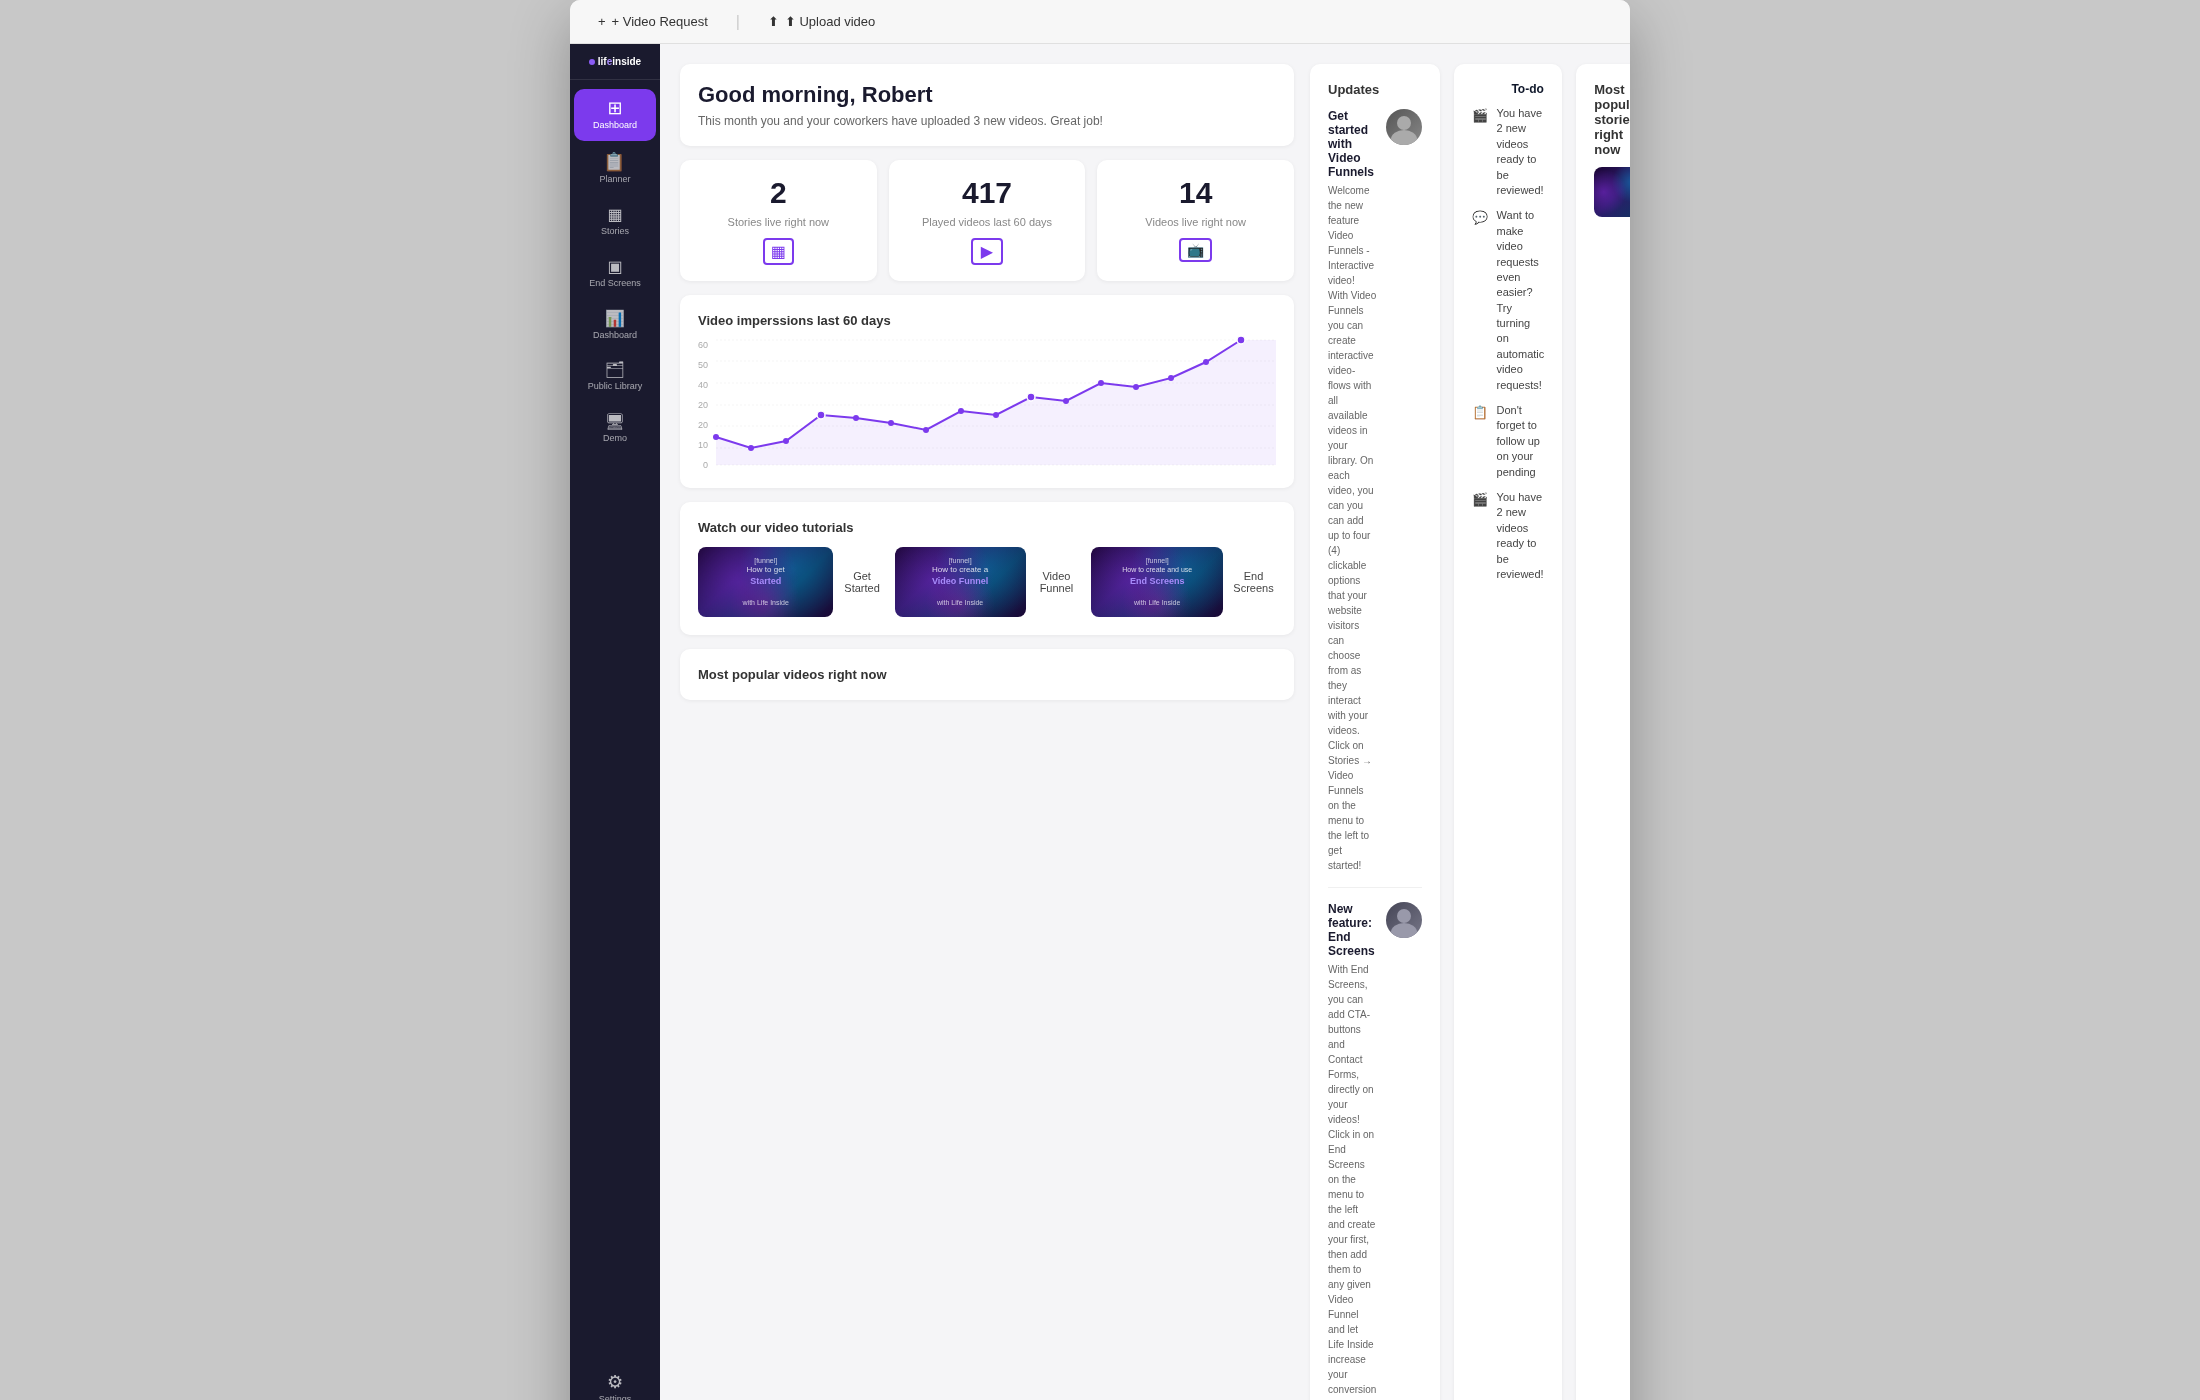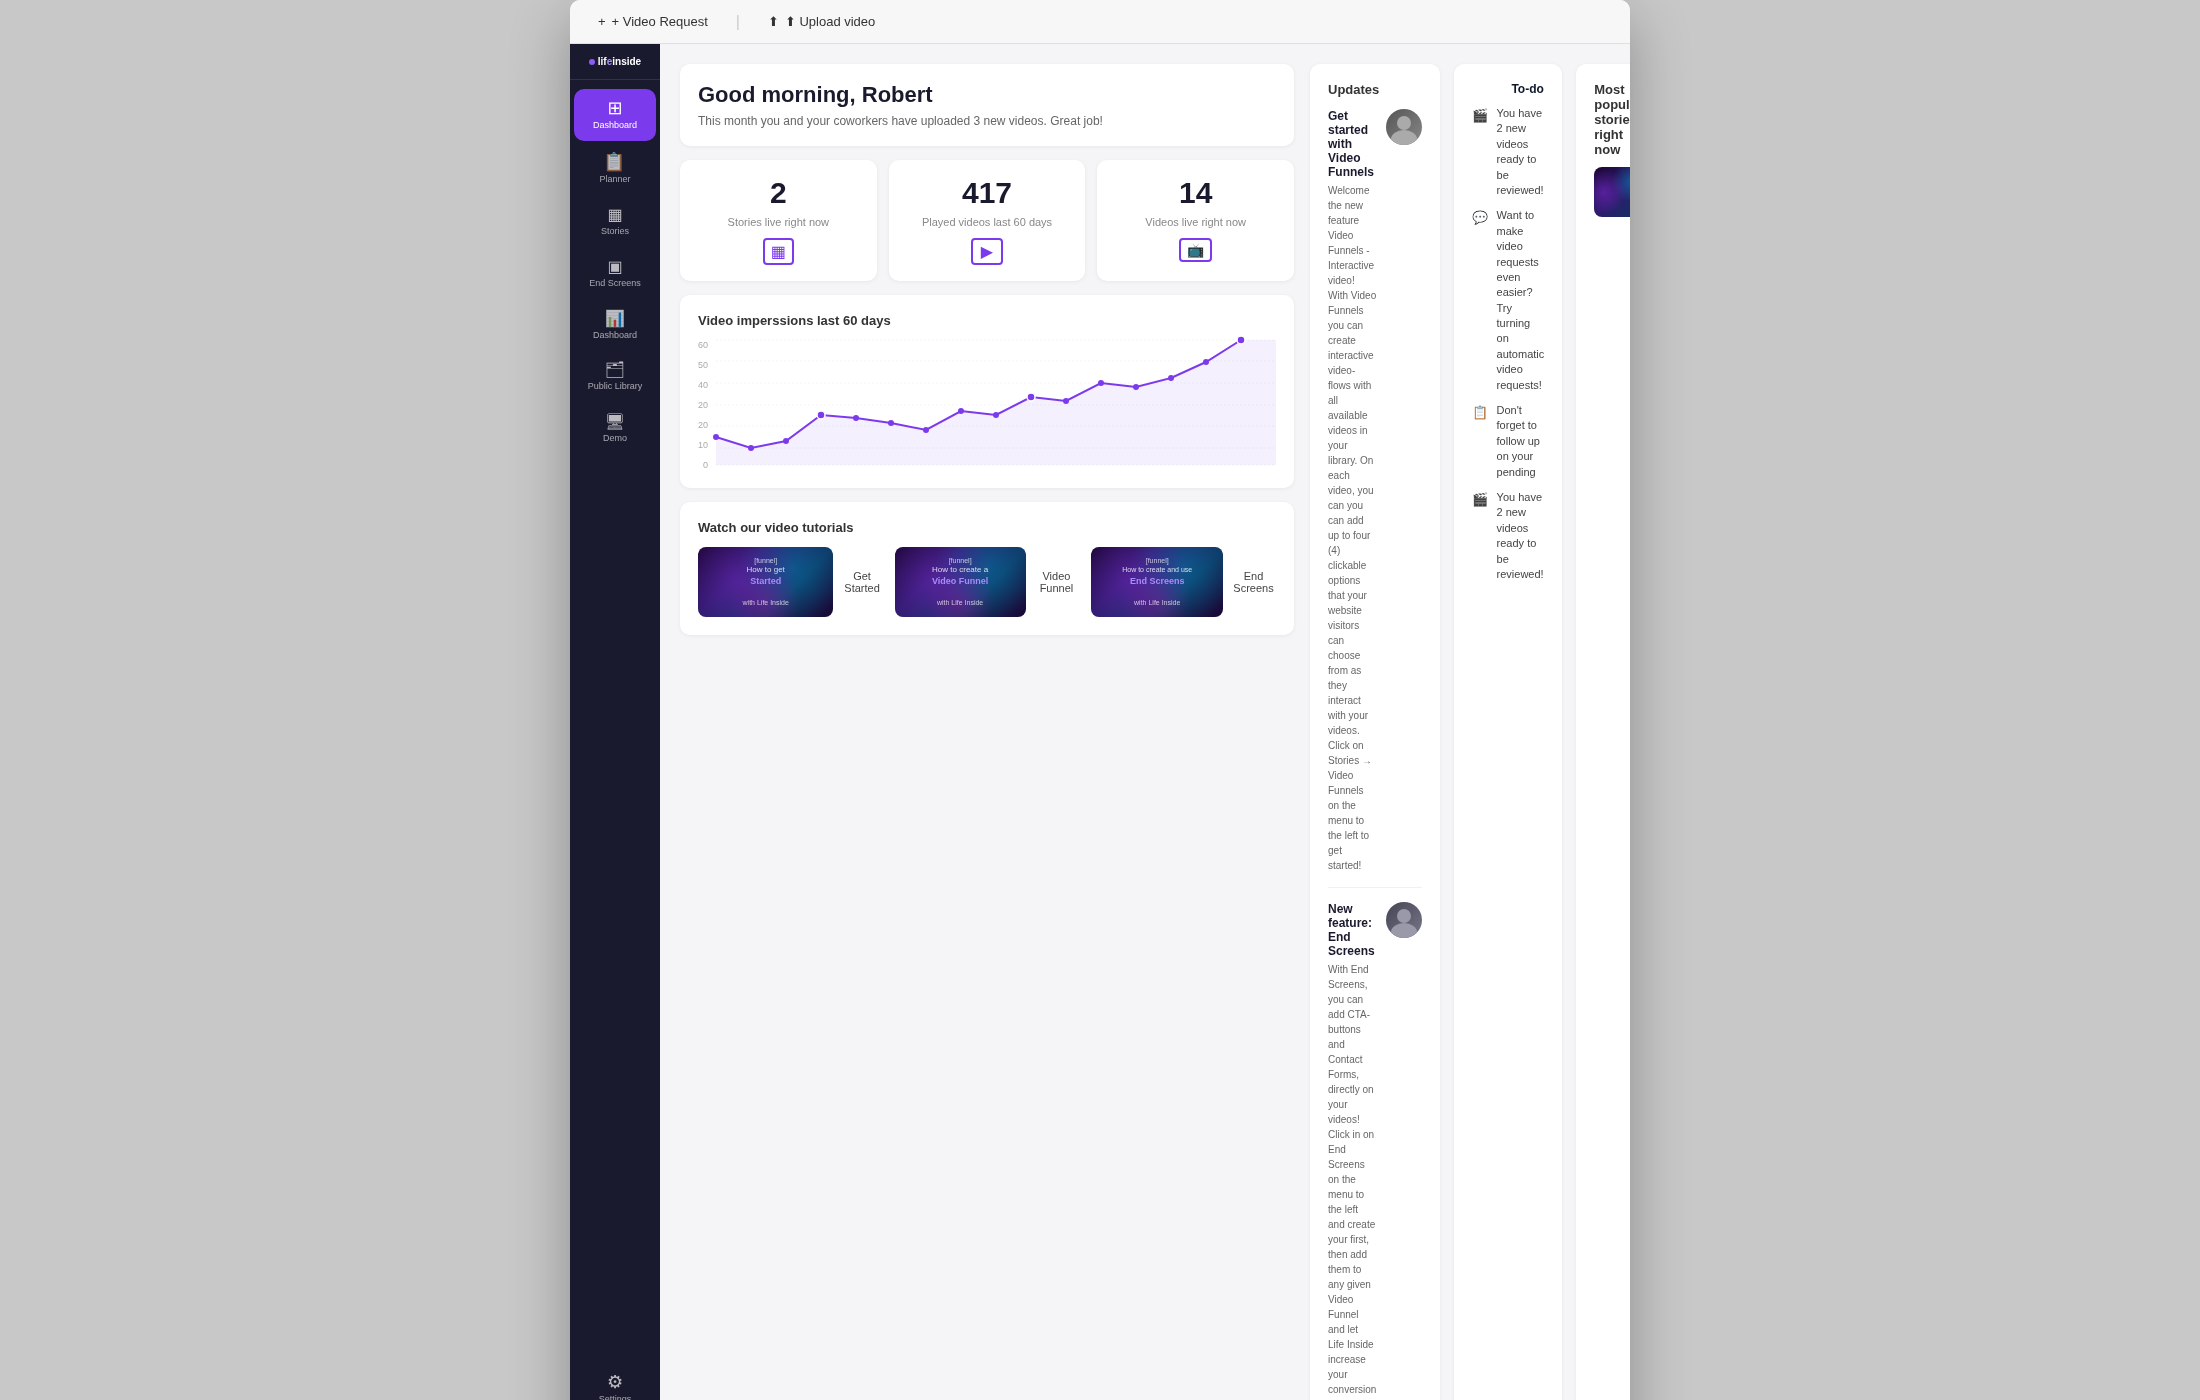--- a/index.html
+++ b/index.html
@@ -535,20 +535,23 @@
                   <span style="color:rgba(255,255,255,0.8);font-size:7px;">How to create and use</span><br>
                   <span class="main-text highlight">End Screens</span><br>
                   <span style="color:rgba(255,255,255,0.7);font-size:7px;">with Life Inside</span>
                 </div>
               </div>
               <span class="tutorial-label">End Screens</span>
             </div>
           </div>
         </div>
 
+        <div class="card">
+          <h3 class="popular-label">Most popular videos right now</h3>
+        </div>
 
       </div>
 
       <div class="right-panel">
 
         <div class="card updates-card">
           <h3>Updates</h3>
 
           <div class="update-item">
             <div class="update-content">

